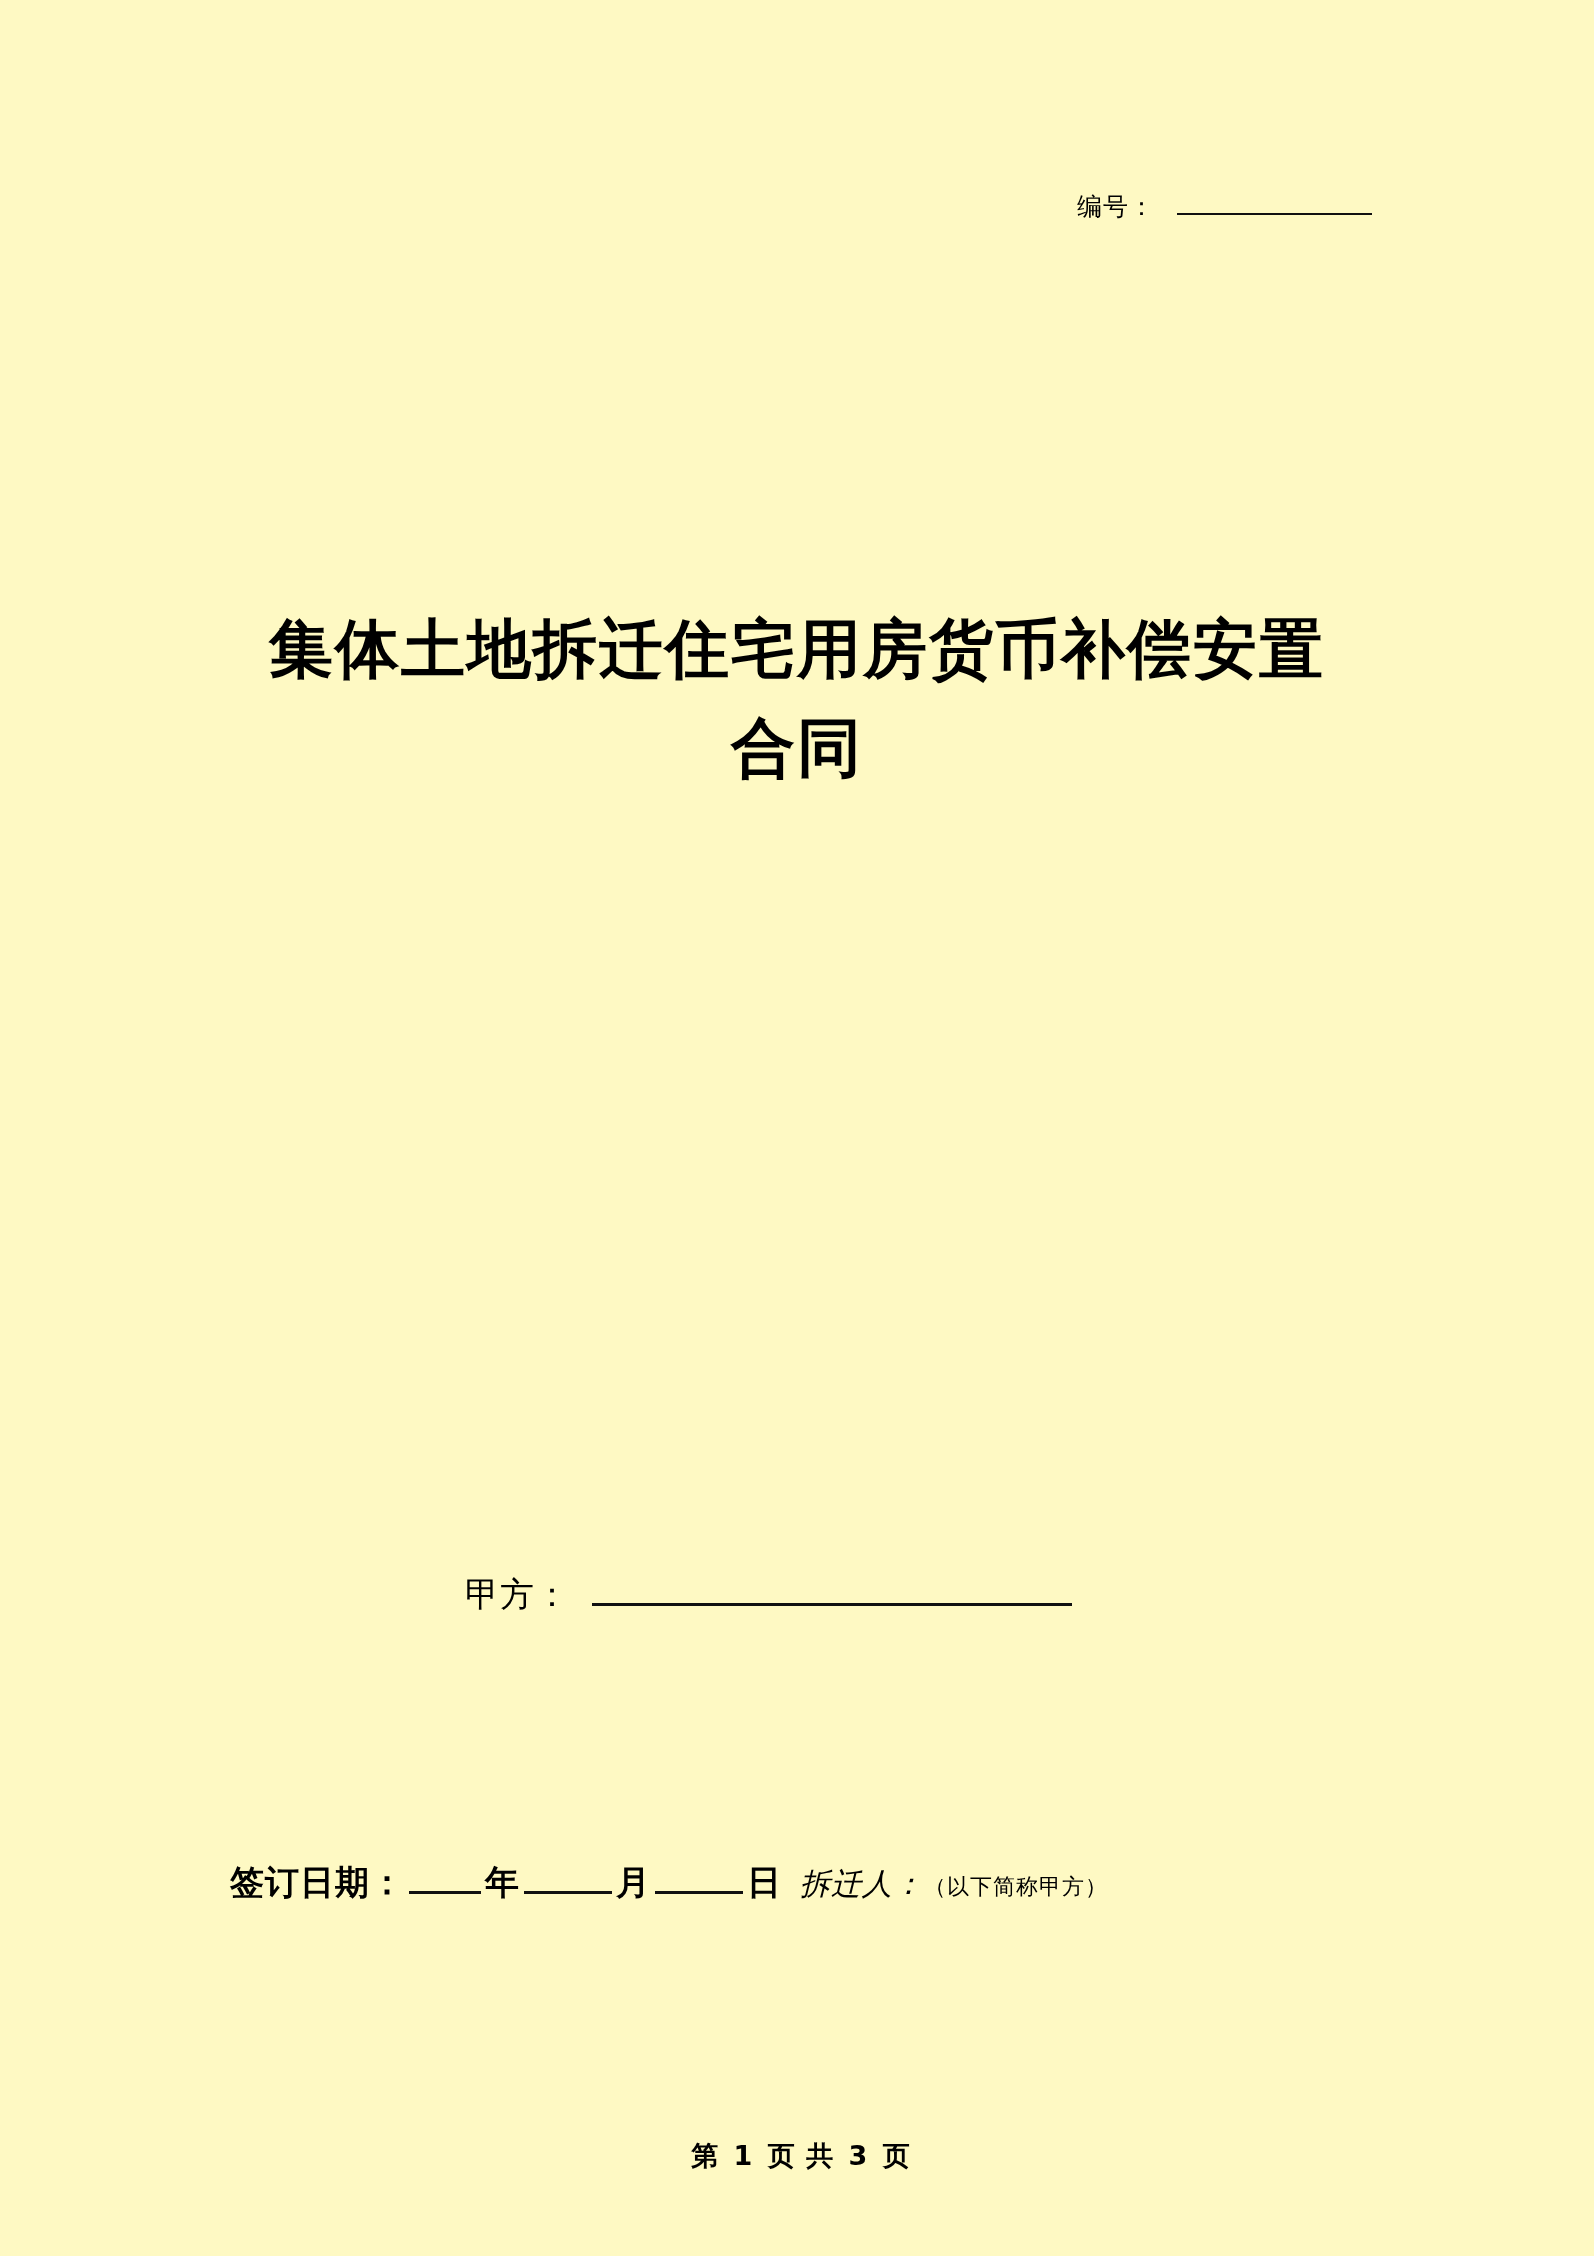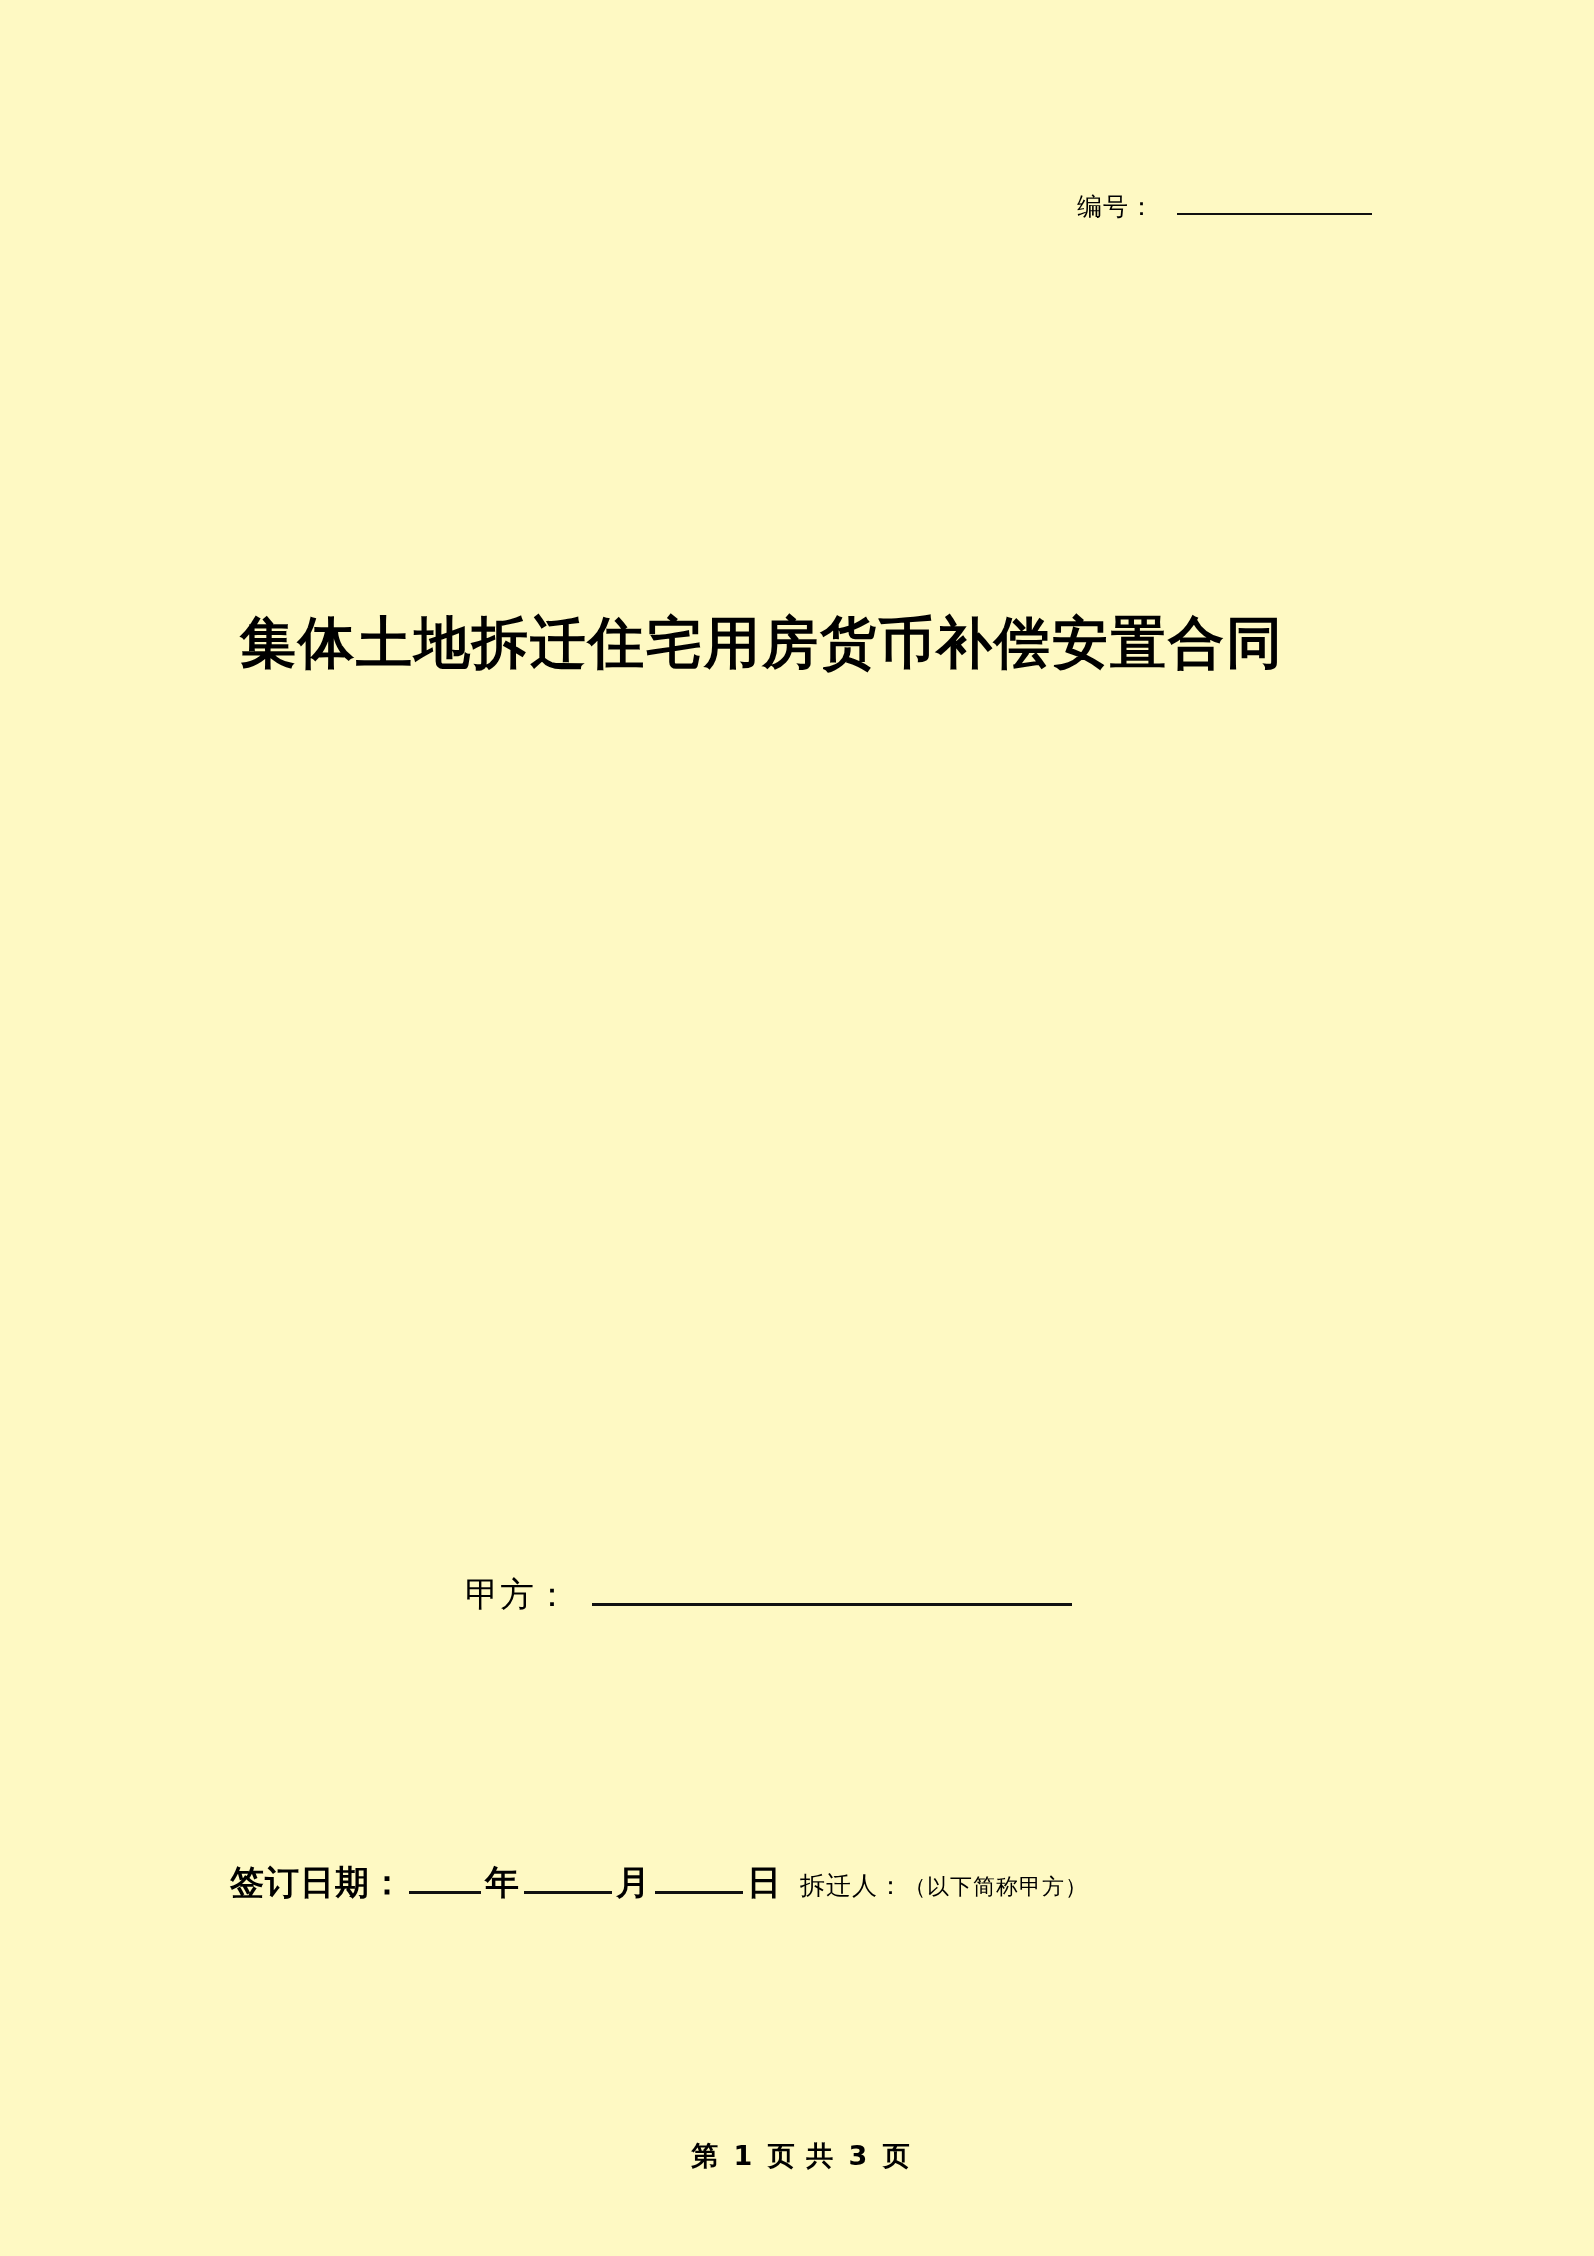--- a/index.html
+++ b/index.html
@@ -42,22 +42,22 @@
     margin-left: 22px;
     height: 18px;
   }
 
   
   .title {
     position: absolute;
     top: 600px;
     left: 0;
     right: 0;
-    text-align: left;
-    font-size: 56px;
+    text-align: center;
+    font-size: 64px;
     font-weight: bold;
     line-height: 1.55;
     letter-spacing: 2px;
     padding: 0 240px;
     box-sizing: border-box;
   }
 
   
   .parties {
     position: absolute;
@@ -104,23 +104,24 @@
     border-bottom: 3px solid #111;
     height: 18px;
     margin: 0 4px;
   }
   .u-short { width: 72px; }
   .u-mid { width: 88px; }
   .sign-row .unit {
     font-weight: bold;
   }
   .sign-row .tail {
-    font-size: 25px;
+    font-size: 30px;
     margin-left: 18px;
     white-space: nowrap;
+    font-style: italic;
   }
   .sign-row .tail2 {
     font-size: 22px;
     margin-left: 0;
     white-space: nowrap;
   }
 
   
   .footer {
     position: absolute;

